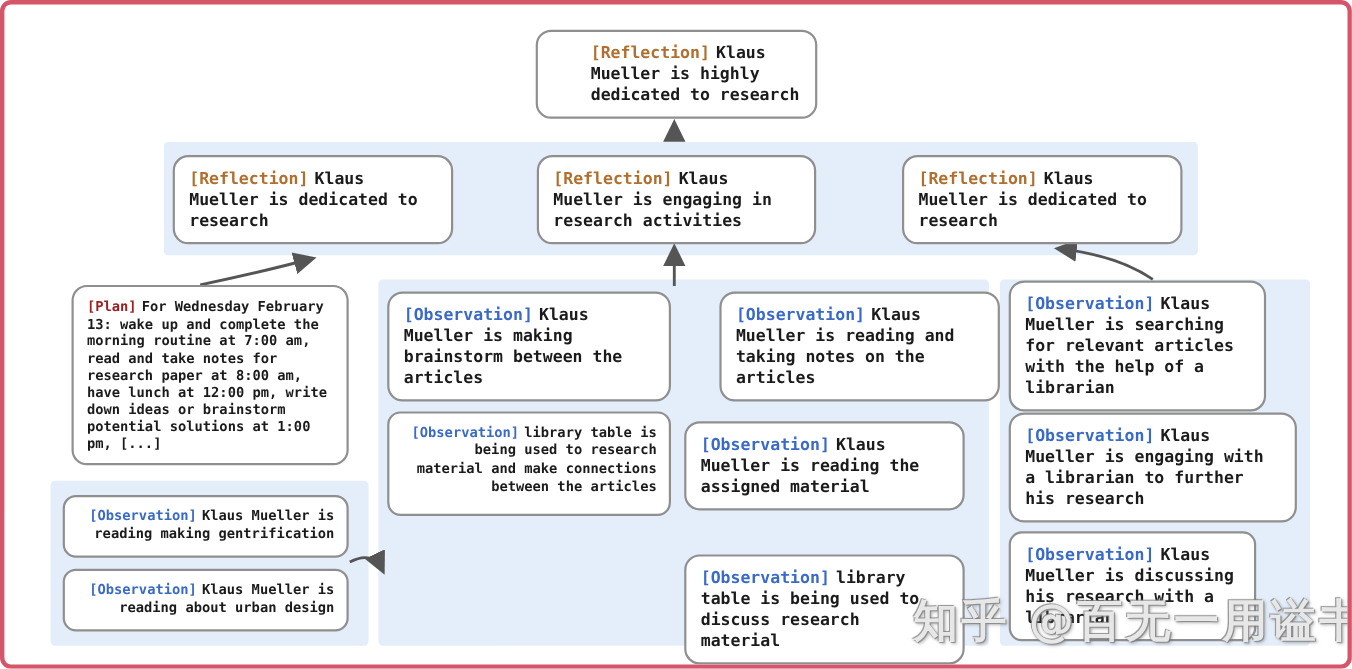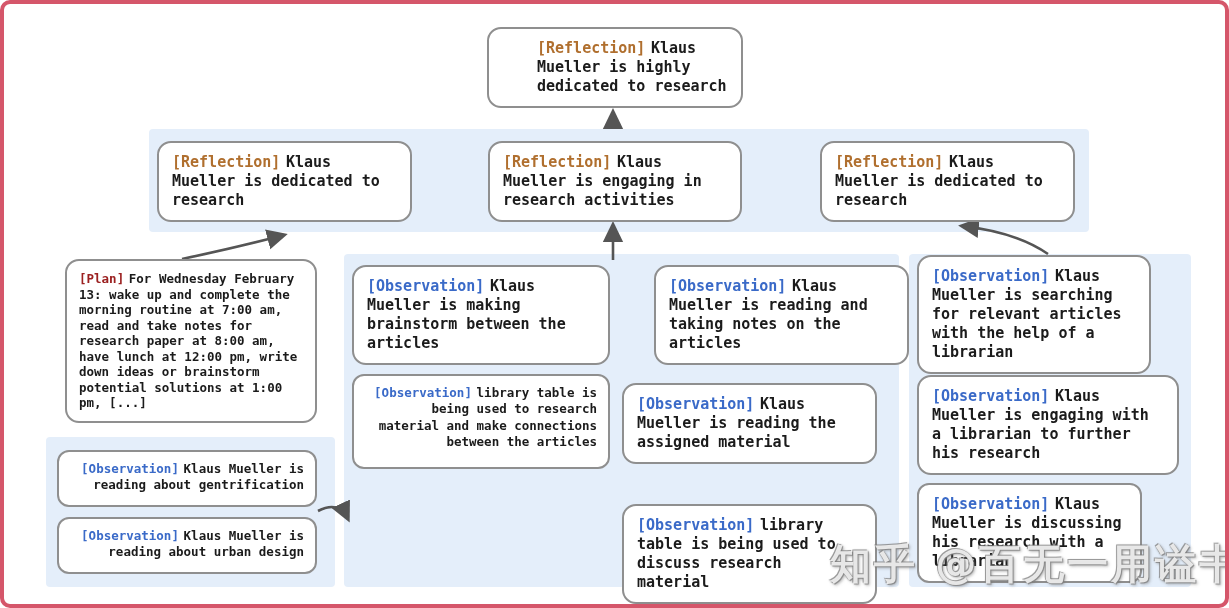--- a/index.html
+++ b/index.html
@@ -60,21 +60,21 @@
   </div>
   <div class="node" style="left:816px;top:137px;width:255px;min-height:74px;">
     <span class="tag tag-reflection">[Reflection]</span><span>Klaus Mueller is dedicated to research</span>
   </div>
 
   <div class="node plan-size" style="left:61px;top:255px;width:252px;min-height:160px;">
     <span class="tag tag-plan">[Plan]</span><span>For Wednesday February 13: wake up and complete the morning routine at 7:00 am, read and take notes for research paper at 8:00 am, have lunch at 12:00 pm, write down ideas or brainstorm potential solutions at 1:00 pm, [...]</span>
   </div>
 
   <div class="node small" style="left:53px;top:446px;width:260px;min-height:57px;">
-    <span class="tag tag-observation">[Observation]</span><span>Klaus Mueller is reading about gentrification</span>
+    <span class="tag tag-observation">[Observation]</span><span>Klaus Mueller is reading making gentrification</span>
   </div>
   <div class="node small" style="left:53px;top:513px;width:260px;min-height:57px;">
     <span class="tag tag-observation">[Observation]</span><span>Klaus Mueller is reading about urban design</span>
   </div>
 
   <div class="node" style="left:348px;top:261px;width:258px;min-height:95px;">
     <span class="tag tag-observation">[Observation]</span><span>Klaus Mueller is making brainstorm between the articles</span>
   </div>
   <div class="node small" style="left:348px;top:370px;width:258px;min-height:95px;">
     <span class="tag tag-observation">[Observation]</span><span>library table is being used to research material and make connections between the articles</span>

